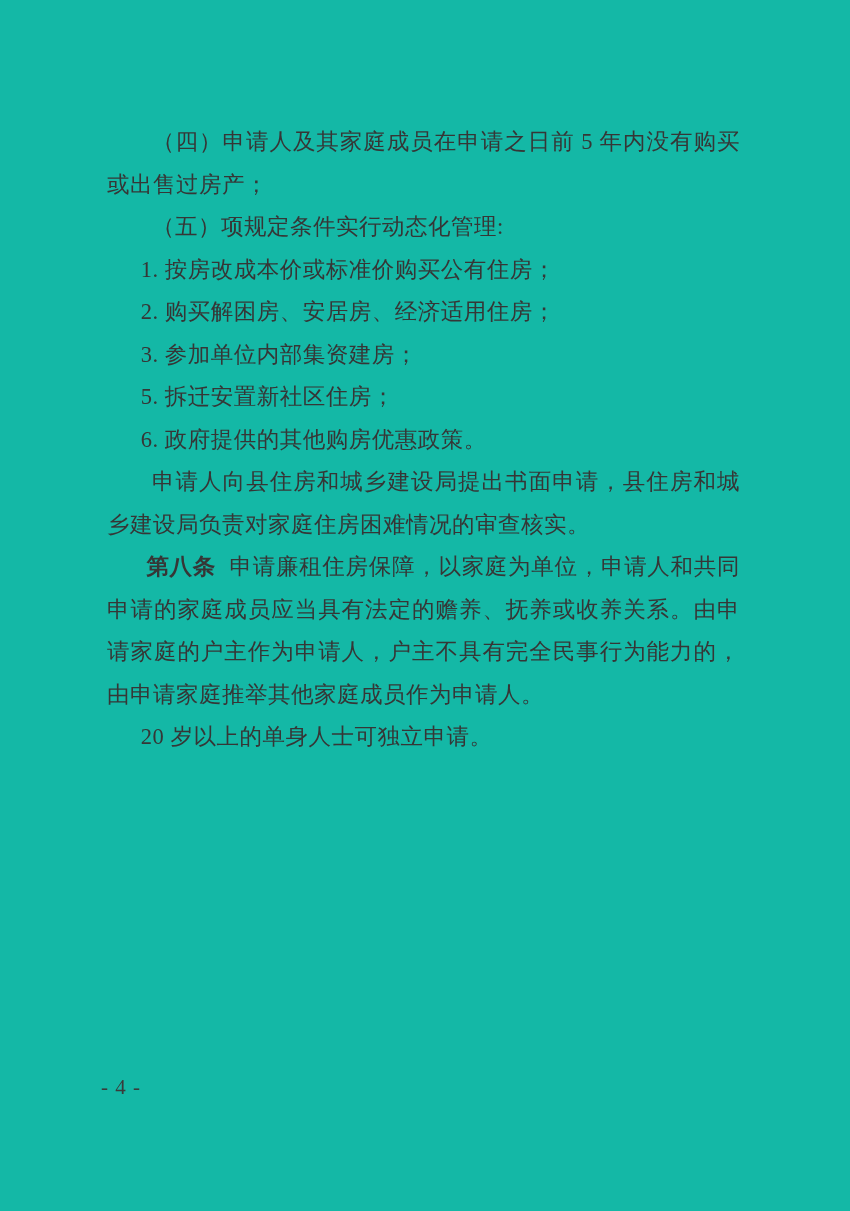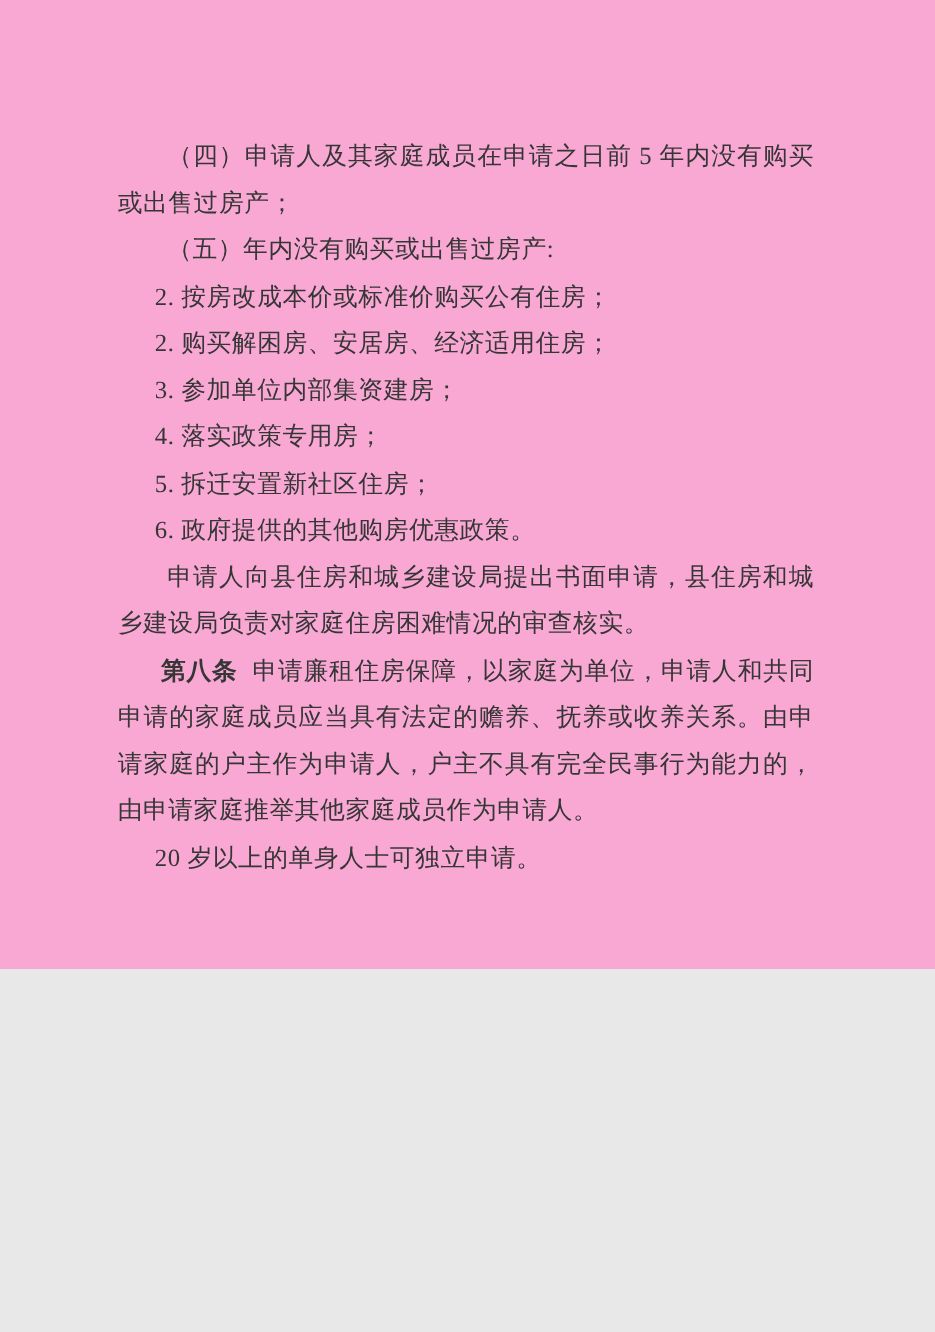--- a/index.html
+++ b/index.html
@@ -4,23 +4,23 @@
 <style>
   html, body {
     margin: 0;
     padding: 0;
     background: #e8e8e8;
     font-family: "Liberation Serif", "DejaVu Serif", serif;
   }
   .page {
     position: relative;
     width: 850px;
-    height: 881px;
+    height: 1211px;
     margin: 0 auto;
-    background: #f9a8d4;
+    background: #14b8a6;
     overflow: hidden;
     color: #363636;
     text-decoration: underline;
   }
   .content {
     position: absolute;
     left: 107px;
     top: 121px;
     width: 633px;
   }
@@ -53,29 +53,28 @@
   }
 </style>
 </head>
 <body>
 
 <div class="page">
   <div class="content">
 
     <p class="ind2">（四）申请人及其家庭成员在申请之日前 5 年内没有购买或出售过房产；</p>
 
-    <p class="ind2">（五）年内没有购买或出售过房产:</p>
+    <p class="ind2">（五）项规定条件实行动态化管理:</p>
 
-    <p class="ind15">2. 按房改成本价或标准价购买公有住房；</p>
+    <p class="ind15">1. 按房改成本价或标准价购买公有住房；</p>
 
     <p class="ind15">2. 购买解困房、安居房、经济适用住房；</p>
 
     <p class="ind15">3. 参加单位内部集资建房；</p>
 
-    <p class="ind15">4. 落实政策专用房；</p>
 
     <p class="ind15">5. 拆迁安置新社区住房；</p>
 
     <p class="ind15">6. 政府提供的其他购房优惠政策。</p>
 
     <p class="ind2">申请人向县住房和城乡建设局提出书面申请，县住房和城乡建设局负责对家庭住房困难情况的审查核实。</p>
 
 
     <p class="ind18"><b class="article-label">第八条</b><span>申请廉租住房保障，以家庭为单位，申请人和共同申请的家庭成员应当具有法定的赡养、抚养或收养关系。由申请家庭的户主作为申请人，户主不具有完全民事行为能力的，由申请家庭推举其他家庭成员作为申请人。</span></p>
 

